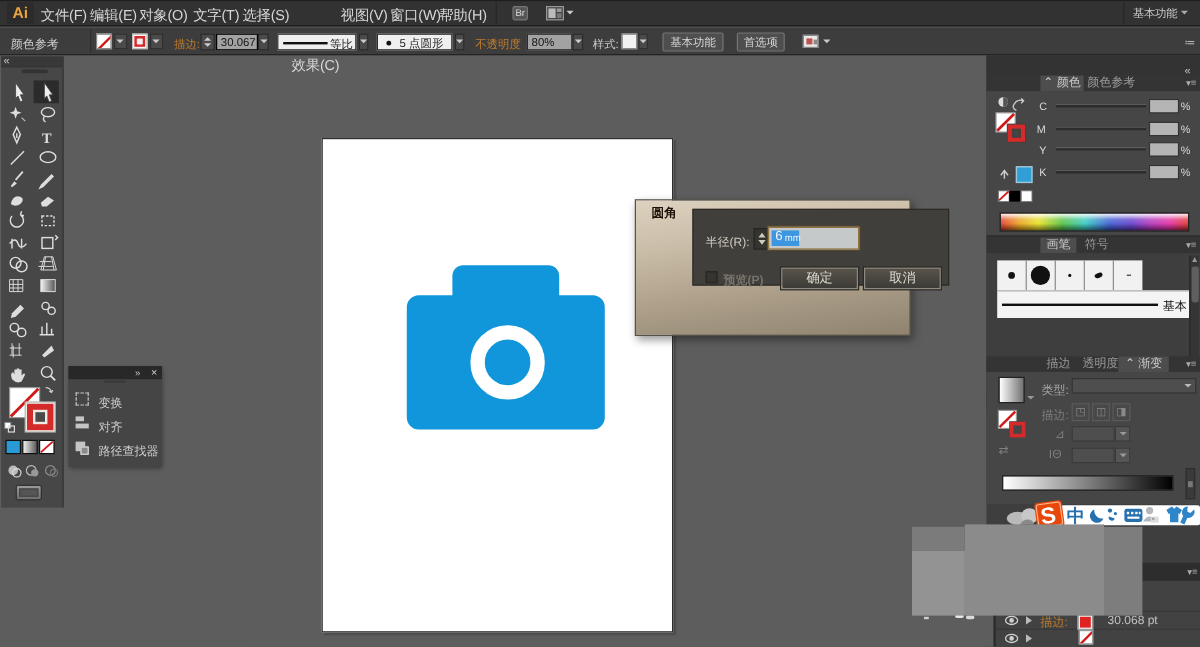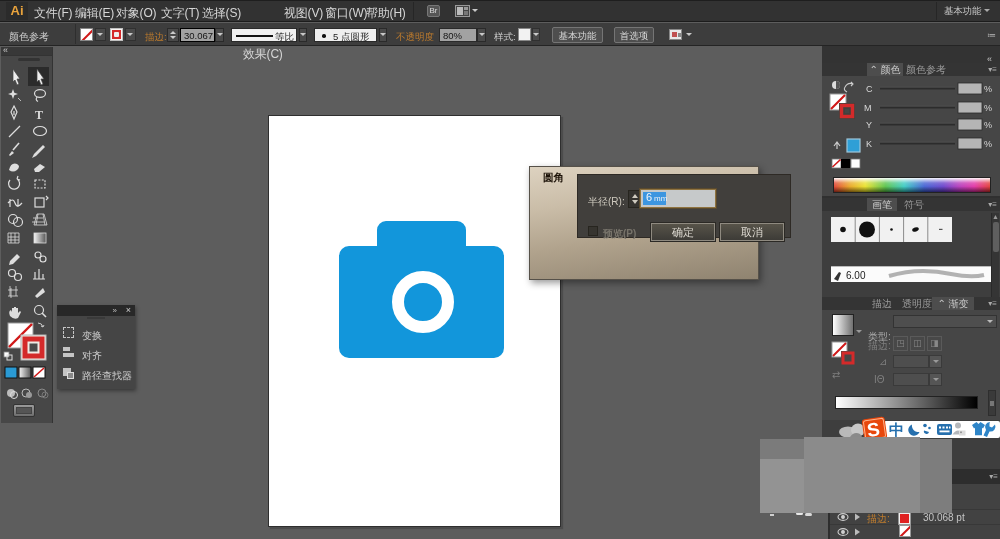--- a/index.html
+++ b/index.html
@@ -310,28 +310,25 @@
         <line x1="81.6" y1="6" x2="81.6" y2="31"></line>
             <line x1="105.8" y1="6" x2="105.8" y2="31"></line>
       </g>
       <circle cx="21" cy="18.5" r="2.8" fill="#111"></circle>
       <circle cx="45" cy="18.5" r="8" fill="#111"></circle>
       <circle cx="69.5" cy="18.5" r="1.3" fill="#111"></circle>
       <ellipse cx="93.5" cy="18.5" rx="3.4" ry="2" fill="#111" transform="rotate(-20 93.5 18.5)"></ellipse>
       <rect x="117" y="17.8" width="3.5" height="1.2" fill="#555"></rect>
     </svg>
 
-
-    <div style="position:absolute;left:9px;top:55px;width:160px;height:16px;background:#fbfbfb;border-top:1px solid #bbb;">
-      <svg width="160" height="16" viewBox="0 0 160 16">
-        <path d="M3 12 l5 -7 l2 1 l-3 8 z" fill="#333"></path>
-        <path d="M58 9 q30 -9 62 -2 q20 4 33 1" fill="none" stroke="#9a9a9a" stroke-width="4" opacity="0.75"></path>
-      </svg>
-      <div style="position:absolute;left:15px;top:3px;color:#222;font-size:10px;">6.00</div>
-    </div>
+    <div style="position:absolute;left:9px;top:31px;width:160px;height:23px;background:#f4f4f4;border-top:1px solid #bbb;">
+      <div style="position:absolute;left:4px;top:10px;width:130px;height:1.5px;background:#111;"></div>
+      <div style="position:absolute;right:2px;top:5px;color:#111;font-size:10px;">基本</div>
+    </div>
+
 
     <div style="position:absolute;left:169px;top:2px;width:8px;height:113px;background:#353535;border-left:1px solid #2a2a2a;">
       <div style="position:absolute;left:0px;top:0px;color:#999;font-size:7px;line-height:7px;">▲</div>
       <div style="position:absolute;left:1px;top:9px;width:6px;height:30px;background:#5f5f5f;border-radius:2px;"></div>
       <div style="position:absolute;left:0px;bottom:16px;color:#999;font-size:7px;line-height:7px;">▼</div>
     </div>
 
     <div style="position:absolute;left:0;top:115px;width:178px;height:16px;background:#3c3c3c;color:#a5a5a5;">
       <svg width="178" height="16" viewBox="0 0 178 16">
         <path d="M5 12 l3 -8 l2 5 l2 -5 l3 8 z" fill="#b5b5b5"></path>
@@ -348,21 +345,21 @@
   <div style="position:absolute;left:0;top:251px;width:178px;height:13px;background:#343434;">
     <div class="tab inactive" style="left:6px;width:28px;">描边</div>
     <div class="tab inactive" style="left:36px;width:38px;">透明度</div>
     <div class="tab active" style="left:70px;width:42px;">⌃ 渐变</div>
     <div style="position:absolute;right:3px;top:3px;color:#aaa;font-size:8px;line-height:8px;">▾≡</div>
   </div>
 
   <div style="position:absolute;left:0;top:264px;width:178px;height:110px;background:#464646;">
     <div style="position:absolute;left:10px;top:4px;width:22px;height:22px;border:1px solid #222;background:linear-gradient(90deg,#fff,#707070);"></div>
     <div class="ddarrow" style="left:34px;top:20px;border-top-color:#999;"></div>
-    <div style="position:absolute;left:46px;top:20px;color:#a8a8a8;font-size:10px;">类型:</div>
+    <div style="position:absolute;left:46px;top:8px;color:#a8a8a8;font-size:10px;">类型:</div>
     <div style="position:absolute;left:71px;top:5px;width:104px;height:13px;background:#4e4e4e;border:1px solid #333;">
       <div class="ddarrow" style="right:3px;top:4px;border-top-color:#bbb;"></div>
     </div>
     <svg width="44" height="50" viewBox="0 0 44 50" style="position:absolute;left:0;top:28px;">
       <rect x="10" y="4" width="15" height="15" fill="#fff" stroke="#999"></rect>
       <line x1="11" y1="18" x2="24" y2="5" stroke="#d01818" stroke-width="2"></line>
       <rect x="19" y="13" width="14" height="14" fill="#464646" stroke="none"></rect>
       <rect x="21" y="15" width="10" height="10" fill="none" stroke="#d42a2a" stroke-width="3"></rect>
     </svg>
     <div style="position:absolute;left:46px;top:29px;color:#7e7e7e;font-size:10px;">描边:</div>

